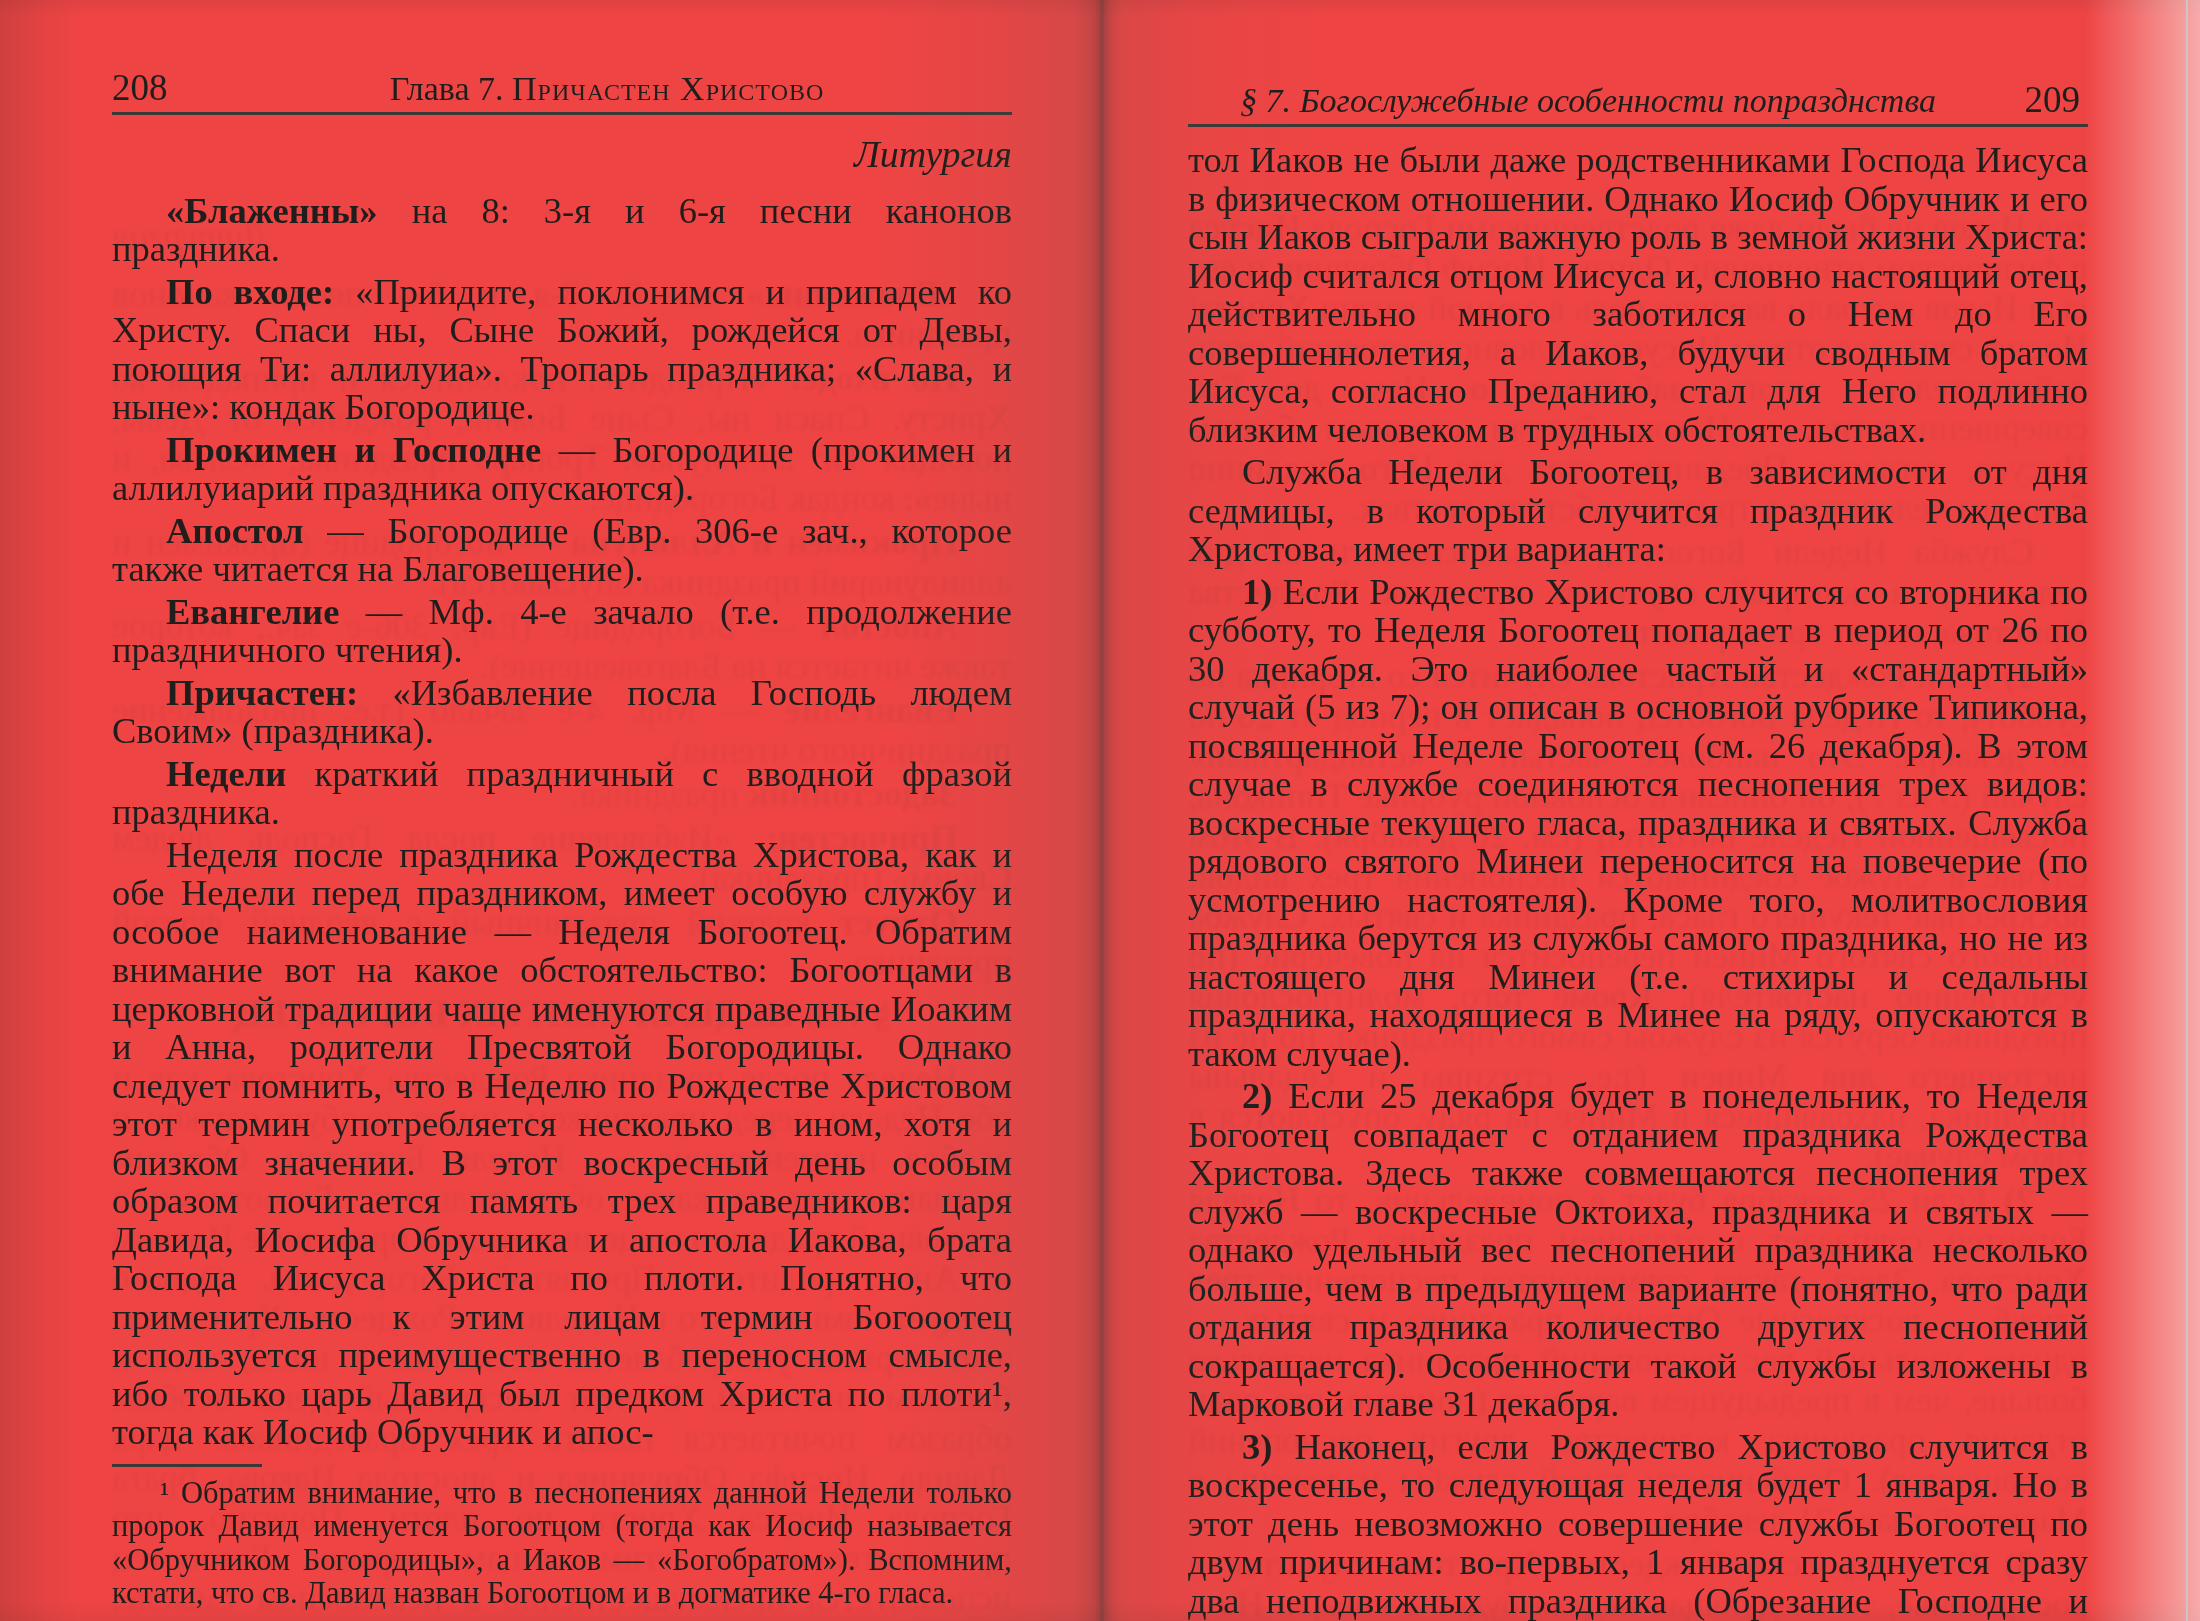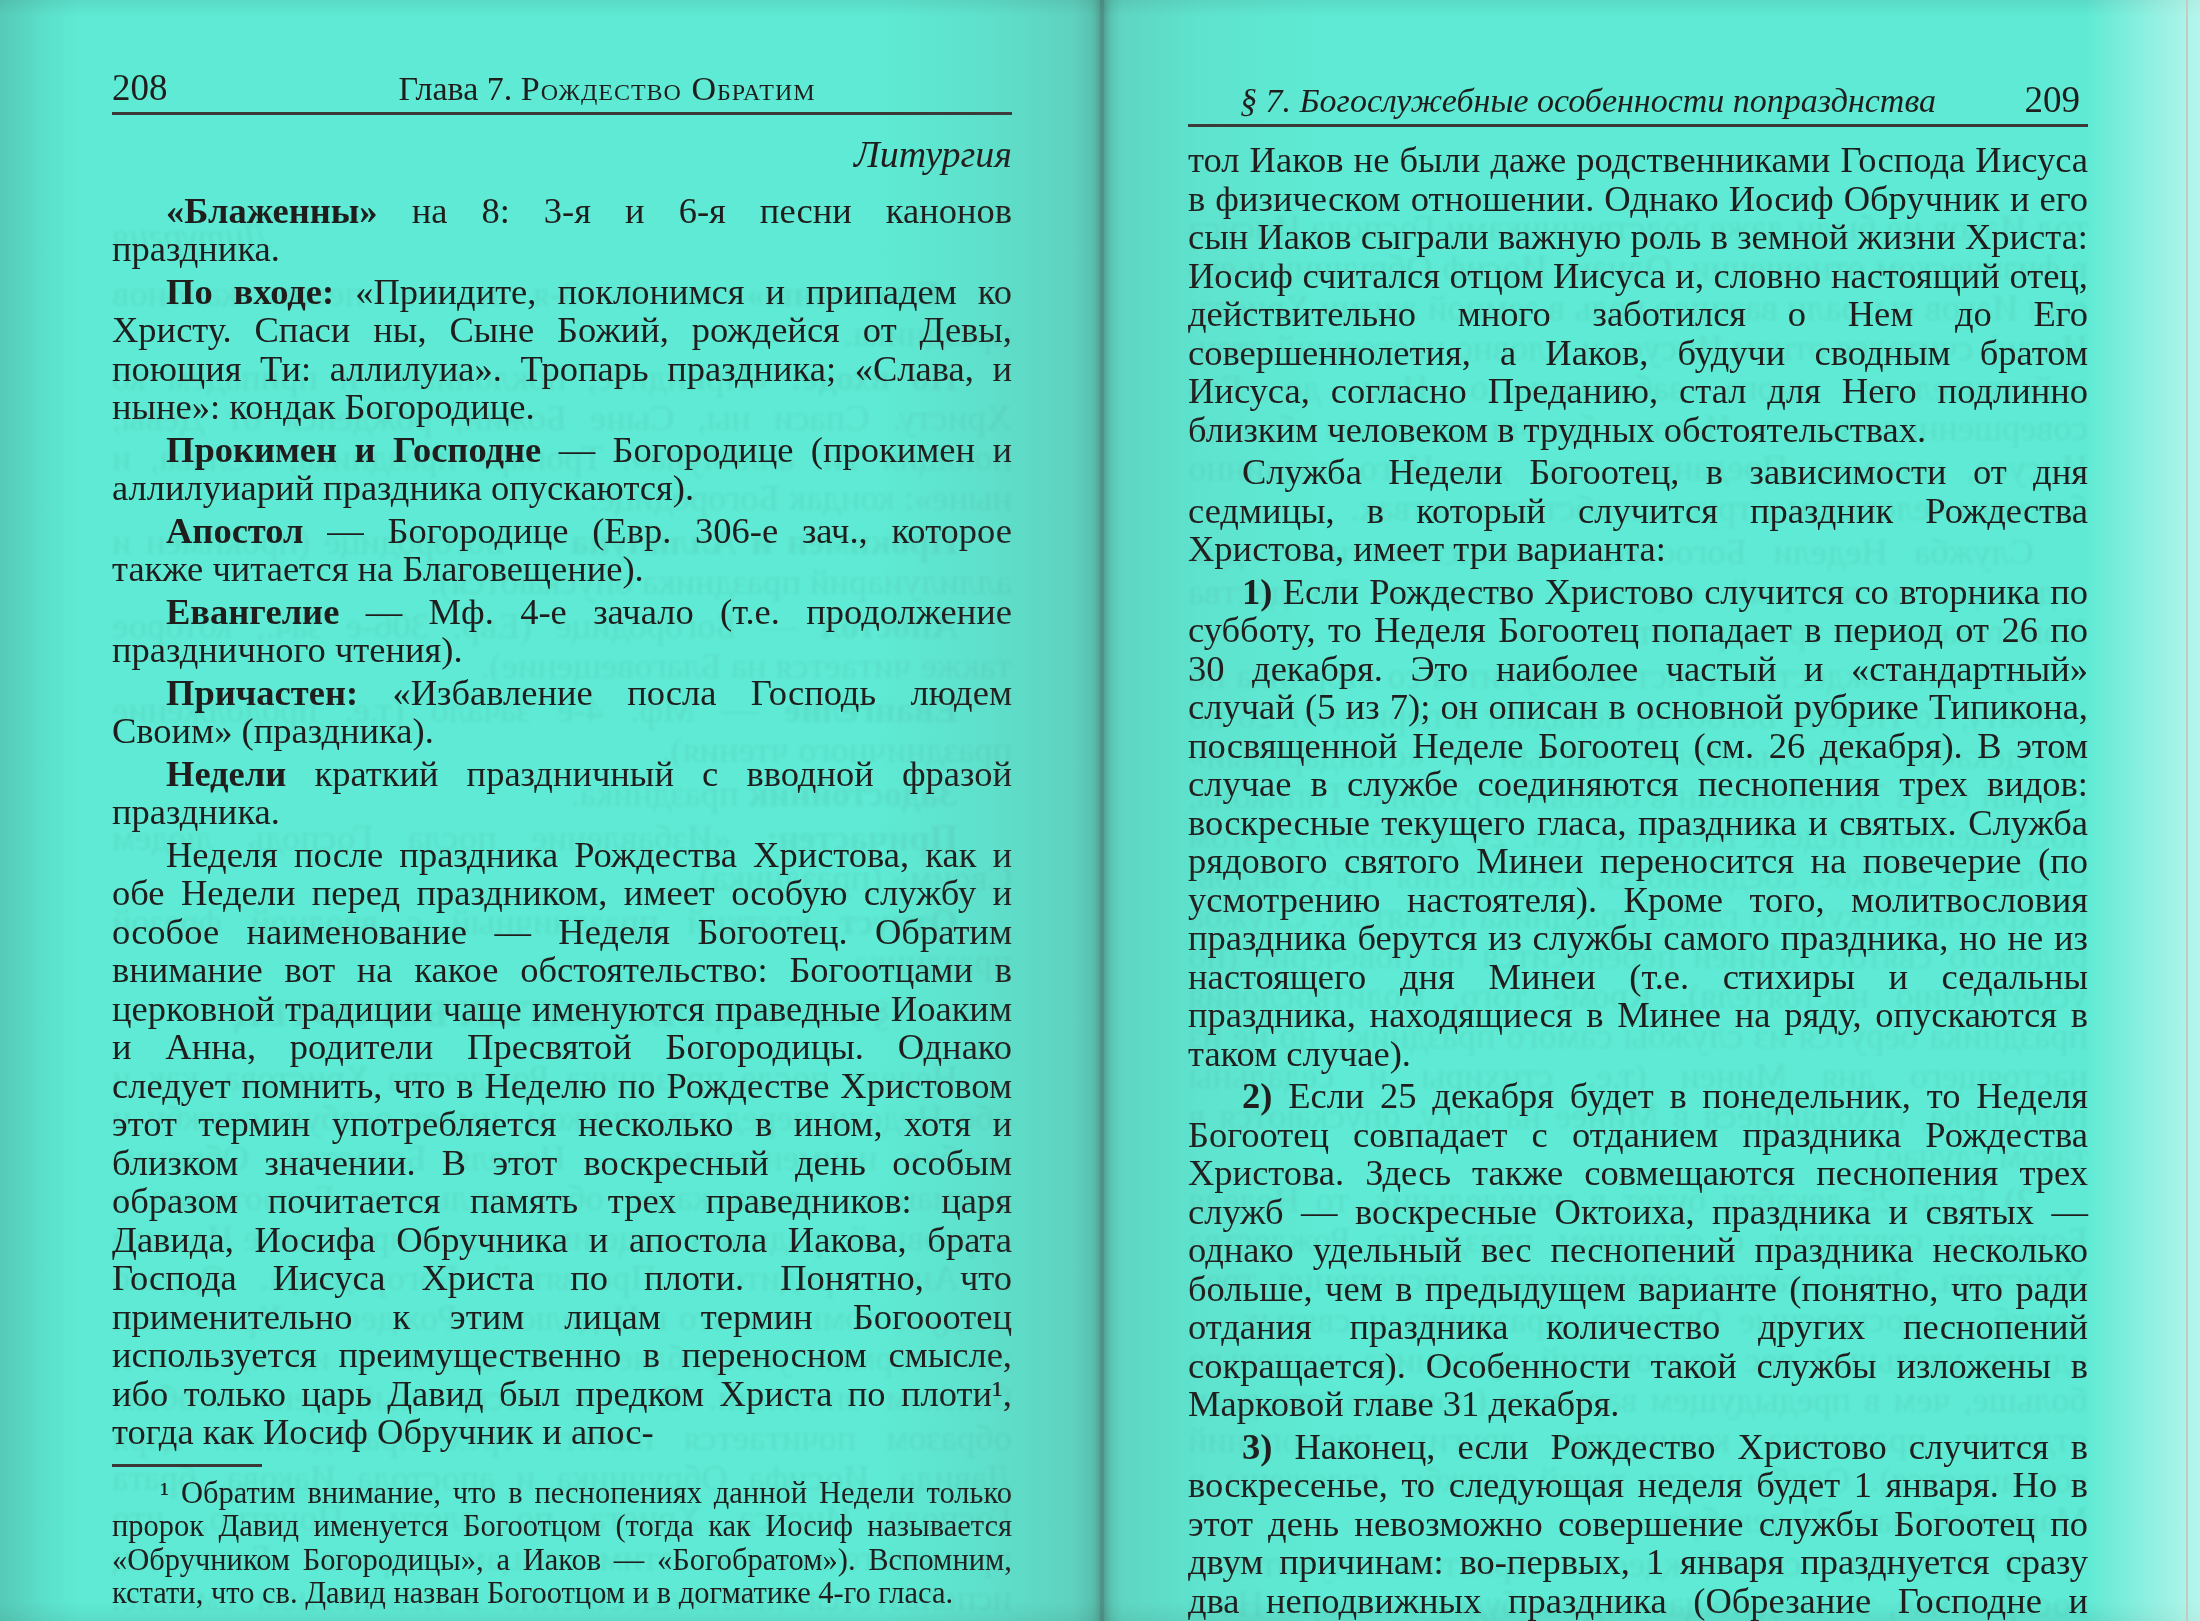--- a/index.html
+++ b/index.html
@@ -1,18 +1,18 @@
 <!DOCTYPE html>
 <html lang="ru"><head>
 <meta charset="utf-8">
 <style>
   html,body { margin:0; padding:0; background:#d8d6d3; }
   .spread {
     position:relative; width:2200px; height:1621px;
-    background:#5eead4; overflow:hidden;
+    background:#ef4444; overflow:hidden;
     font-family:"Liberation Serif","DejaVu Serif",serif;
     color:#1f1e1c;
   }
   
   .ov { position:absolute; pointer-events:none; z-index:3; }
   .ov-left-edge   { left:0; top:0; bottom:0; width:80px;
     background:linear-gradient(90deg, rgba(40,38,36,.16), rgba(40,38,36,.05) 45px, rgba(40,38,36,0)); }
   .ov-top         { left:0; right:0; top:0; height:16px;
     background:linear-gradient(180deg, rgba(40,38,36,.08), rgba(40,38,36,0)); }
   .ov-bottom      { left:0; right:0; bottom:0; height:20px;
@@ -63,21 +63,21 @@
     font-size:36.5px; line-height:40px; overflow:hidden; pointer-events:none; }
 </style>
 </head>
 <body>
 
 <div class="spread">
 
   <div class="page page-left">
     <div class="header">
       <span class="pagenum">208</span>
-      <span class="runhead"><span>Глава 7. </span><span class="sc">Рождество Обратим</span></span>
+      <span class="runhead"><span>Глава 7. </span><span class="sc">Причастен Христово</span></span>
     </div>
     <div class="headrule"></div>
     <div class="body">
         <div class="blk subheading_italic"><span>Литургия</span></div>
         <div class="blk para"><span class="b">«Блаженны»</span><span> на 8: 3-я и 6-я песни канонов праздника.</span></div>
         <div class="blk para"><span class="b">По входе:</span><span> «Приидите, поклонимся и припадем ко Христу. Спаси ны, Сыне Божий, рождейся от Девы, поющия Ти: аллилуиа». Тропарь праздника; «Слава, и ныне»: кондак Богородице.</span></div>
         <div class="blk para"><span class="b">Прокимен и Господне</span><span> — Богородице (прокимен и аллилуиарий праздника опускаются).</span></div>
         <div class="blk para"><span class="b">Апостол</span><span> — Богородице (Евр. 306-е зач., которое также читается на Благовещение).</span></div>
         <div class="blk para"><span class="b">Евангелие</span><span> — Мф. 4-е зачало (т.е. продолжение праздничного чтения).</span></div>
         <div class="blk para"><span class="b">Причастен:</span><span> «Избавление посла Господь людем Своим» (праздника).</span></div>

